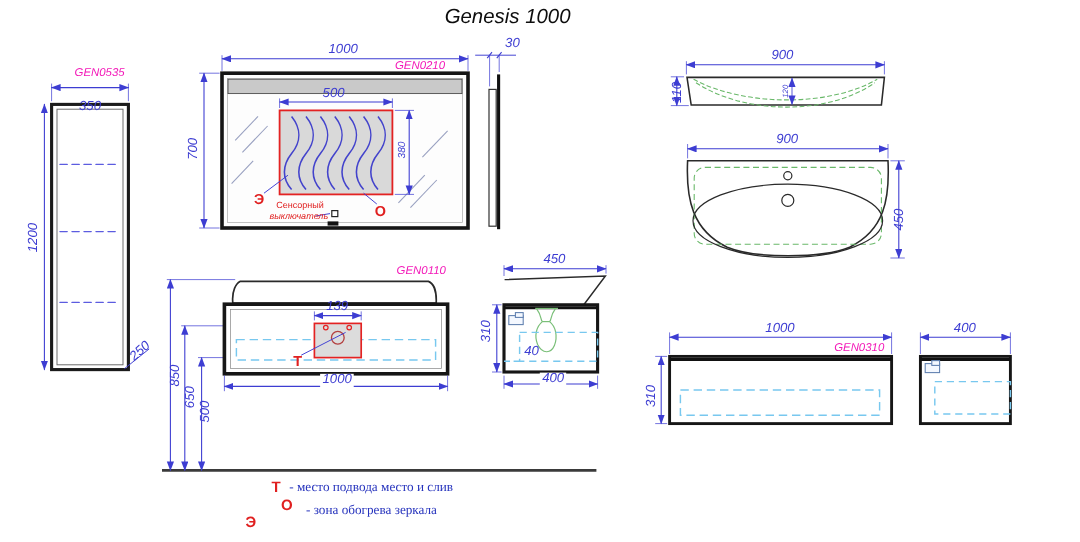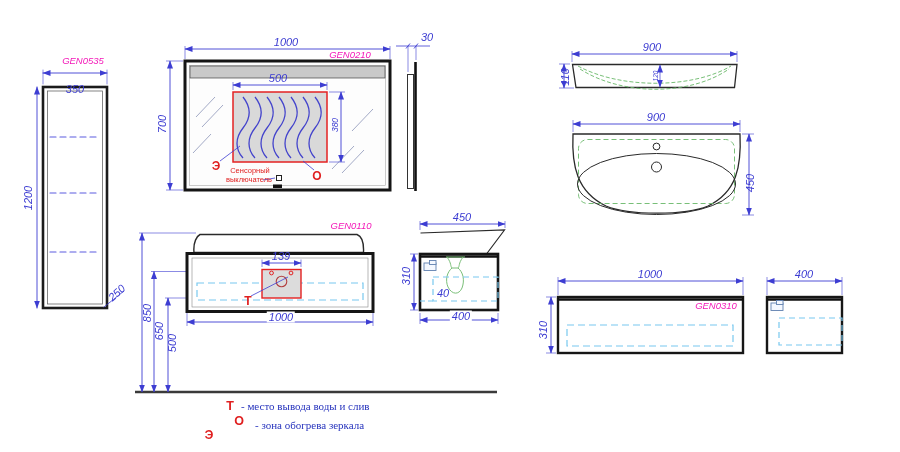--- a/index.html
+++ b/index.html
@@ -192,35 +192,36 @@
     <line x1="767" y1="299.5" x2="842" y2="299.5" stroke="#111" stroke-width="2.5"></line>
     <rect x="771" y="303" width="12" height="7.5" fill="#f4f8ff" stroke="#6080b0" stroke-width="0.9"></rect>
     <rect x="776.5" y="300.5" width="6.5" height="4" fill="#f4f8ff" stroke="#6080b0" stroke-width="0.9"></rect>
     <rect x="779" y="318" width="63" height="27" fill="none" stroke="#78c8ef" stroke-width="1.2" stroke-dasharray="6,4"></rect>
     <line x1="767" y1="295" x2="767" y2="277" stroke="#3d3dd2" stroke-width="0.6"></line>
     <line x1="842" y1="295" x2="842" y2="277" stroke="#3d3dd2" stroke-width="0.6"></line>
     <line x1="767" y1="281" x2="842" y2="281" stroke="#3d3dd2" stroke-width="0.9" marker-start="url(#arr)" marker-end="url(#arr)"></line>
   </g>
 </svg>
 
+<span class="title" style="left:423px;top:14px;">Genesis 1000</span>
 
 <span class="lbl" style="left:75px;top:65px;margin-top:24px;">350</span>
 <span class="lbl model" style="left:83px;top:61px;">GEN0535</span>
 <span class="lbl rot" style="left:28px;top:198px;">1200</span>
 <span class="lbl rot42" style="left:117px;top:293px;">250</span>
 
 <span class="lbl" style="left:286px;top:42px;">1000</span>
 <span class="lbl model" style="left:350px;top:55px;">GEN0210</span>
 <span class="lbl rot" style="left:162px;top:124px;">700</span>
 <span class="lbl" style="left:278px;top:78px;">500</span>
 <span class="lbl rot small" style="left:335px;top:125px;">380</span>
 <span class="lbl marker" style="left:216px;top:166px;">Э</span>
 <span class="lbl marker" style="left:317px;top:176px;">О</span>
 <span class="lbl sensor" style="left:250px;top:171px;">Сенсорный</span>
-<span class="lbl sensor" style="left:249px;top:180px;">выключатель</span>
+<span class="lbl sensor" style="left:249px;top:180px;font-style:italic;">выключатель</span>
 <span class="lbl" style="left:427px;top:37px;">30</span>
 
 <span class="lbl" style="left:652px;top:47px;">900</span>
 <span class="lbl rot" style="left:565px;top:77px;">110</span>
 <span class="lbl rot tiny" style="left:656px;top:76px;">120</span>
 
 <span class="lbl" style="left:656px;top:117px;">900</span>
 <span class="lbl rot" style="left:750px;top:183px;">450</span>
 
 <span class="lbl model" style="left:351px;top:226px;">GEN0110</span>
@@ -230,23 +231,23 @@
 <span class="lbl rot" style="left:147px;top:313px;">850</span>
 <span class="lbl rot" style="left:159px;top:331px;">650</span>
 <span class="lbl rot" style="left:172px;top:343px;">500</span>
 
 <span class="lbl" style="left:462px;top:217px;">450</span>
 <span class="lbl rot" style="left:406px;top:276px;">310</span>
 <span class="lbl bgw" style="left:461px;top:316px;">400</span>
 <span class="lbl" style="left:443px;top:293px;">40</span>
 
 <span class="lbl" style="left:650px;top:274px;">1000</span>
-<span class="lbl model" style="left:716px;top:306px;font-style:italic;">GEN0310</span>
+<span class="lbl model" style="left:716px;top:290px;font-style:italic;">GEN0310</span>
 <span class="lbl rot" style="left:543px;top:330px;">310</span>
 <span class="lbl" style="left:804px;top:274px;">400</span>
 
 <span class="legsym" style="left:230px;top:406px;">Т</span>
-<span class="legtxt" style="left:241px;top:401px;">-  место вывода воды и слив</span>
+<span class="legtxt" style="left:241px;top:401px;">-  место подвода место и слив</span>
 <span class="legsym" style="left:239px;top:421px;">О</span>
 <span class="legtxt" style="left:255px;top:420px;">-  зона обогрева зеркала</span>
 <span class="legsym" style="left:209px;top:435px;">Э</span>
 
 </div>
 
 </body></html>

